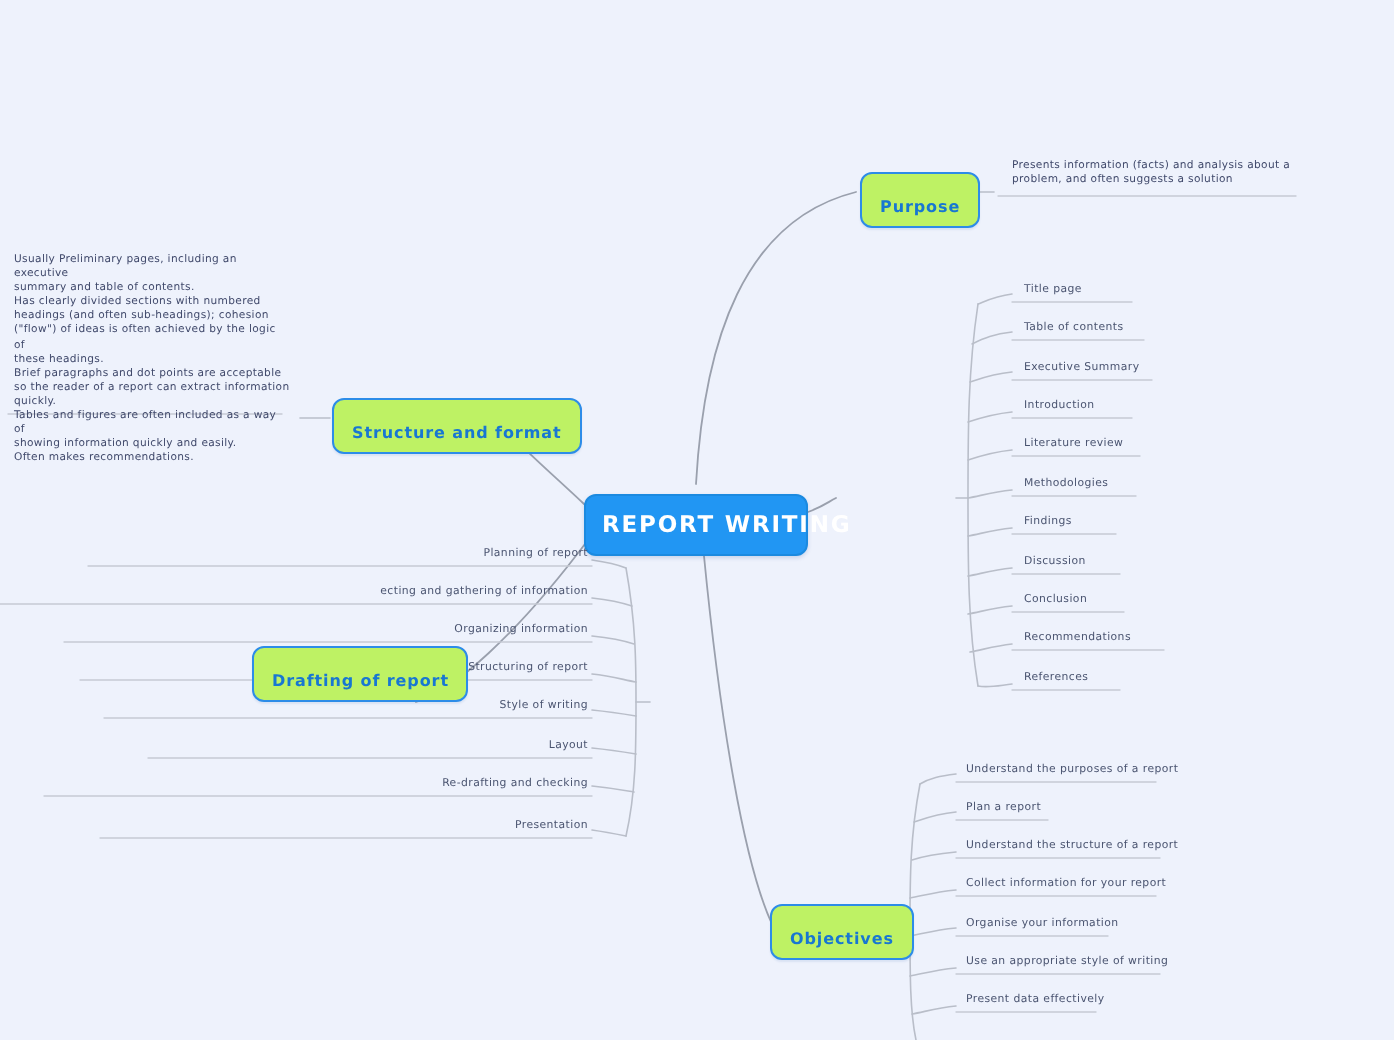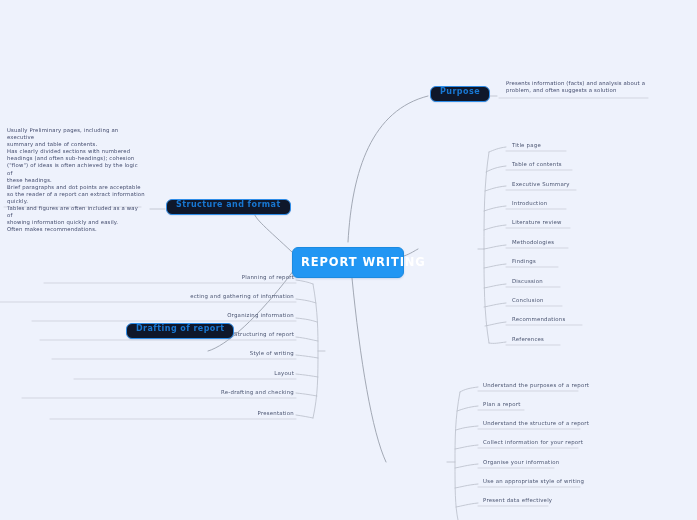--- a/index.html
+++ b/index.html
@@ -35,28 +35,28 @@
     color: #ffffff;
     font-size: 11.5px;
     font-weight: bold;
     letter-spacing: 0.9px;
     padding: 7px 14px 8px 8px;
     text-align: center;
     box-shadow: 0 1px 2px rgba(30,80,160,0.18);
   }
   
   .node-l1 {
-    background: #0f172a;
+    background: #bef264;
     border: 1.4px solid #2d8ce8;
     border-radius: 6px;
     color: #1877d2;
     font-size: 8px;
     font-weight: bold;
     letter-spacing: 0.45px;
-    padding: 0 9px 5px 9px;
+    padding: 12px 9px 5px 9px;
     text-align: center;
     box-shadow: 0 1px 1px rgba(40,90,170,0.10);
   }
   
   .leaf {
     position: absolute;
     font-size: 5.4px;
     color: #4a5470;
     letter-spacing: 0.22px;
     white-space: nowrap;
@@ -181,20 +181,23 @@
 
   <div class="node node-root" style="left:292px; top:247px; width:112px;">
     <span>REPORT WRITING</span>
   </div>
 
   <div class="node node-l1" style="left:430px; top:86px;">
     <span>Purpose</span>
   </div>
 
 
+  <div class="node node-l1" style="left:385px; top:452px;">
+    <span>Objectives</span>
+  </div>
 
   <div class="node node-l1" style="left:126px; top:323px;">
     <span>Drafting of report</span>
   </div>
 
   <div class="node node-l1" style="left:166px; top:199px;">
     <span>Structure and format</span>
   </div>
 
   <div class="note" style="left:504px; top:80px; width:150px;">Presents information (facts) and analysis about a

